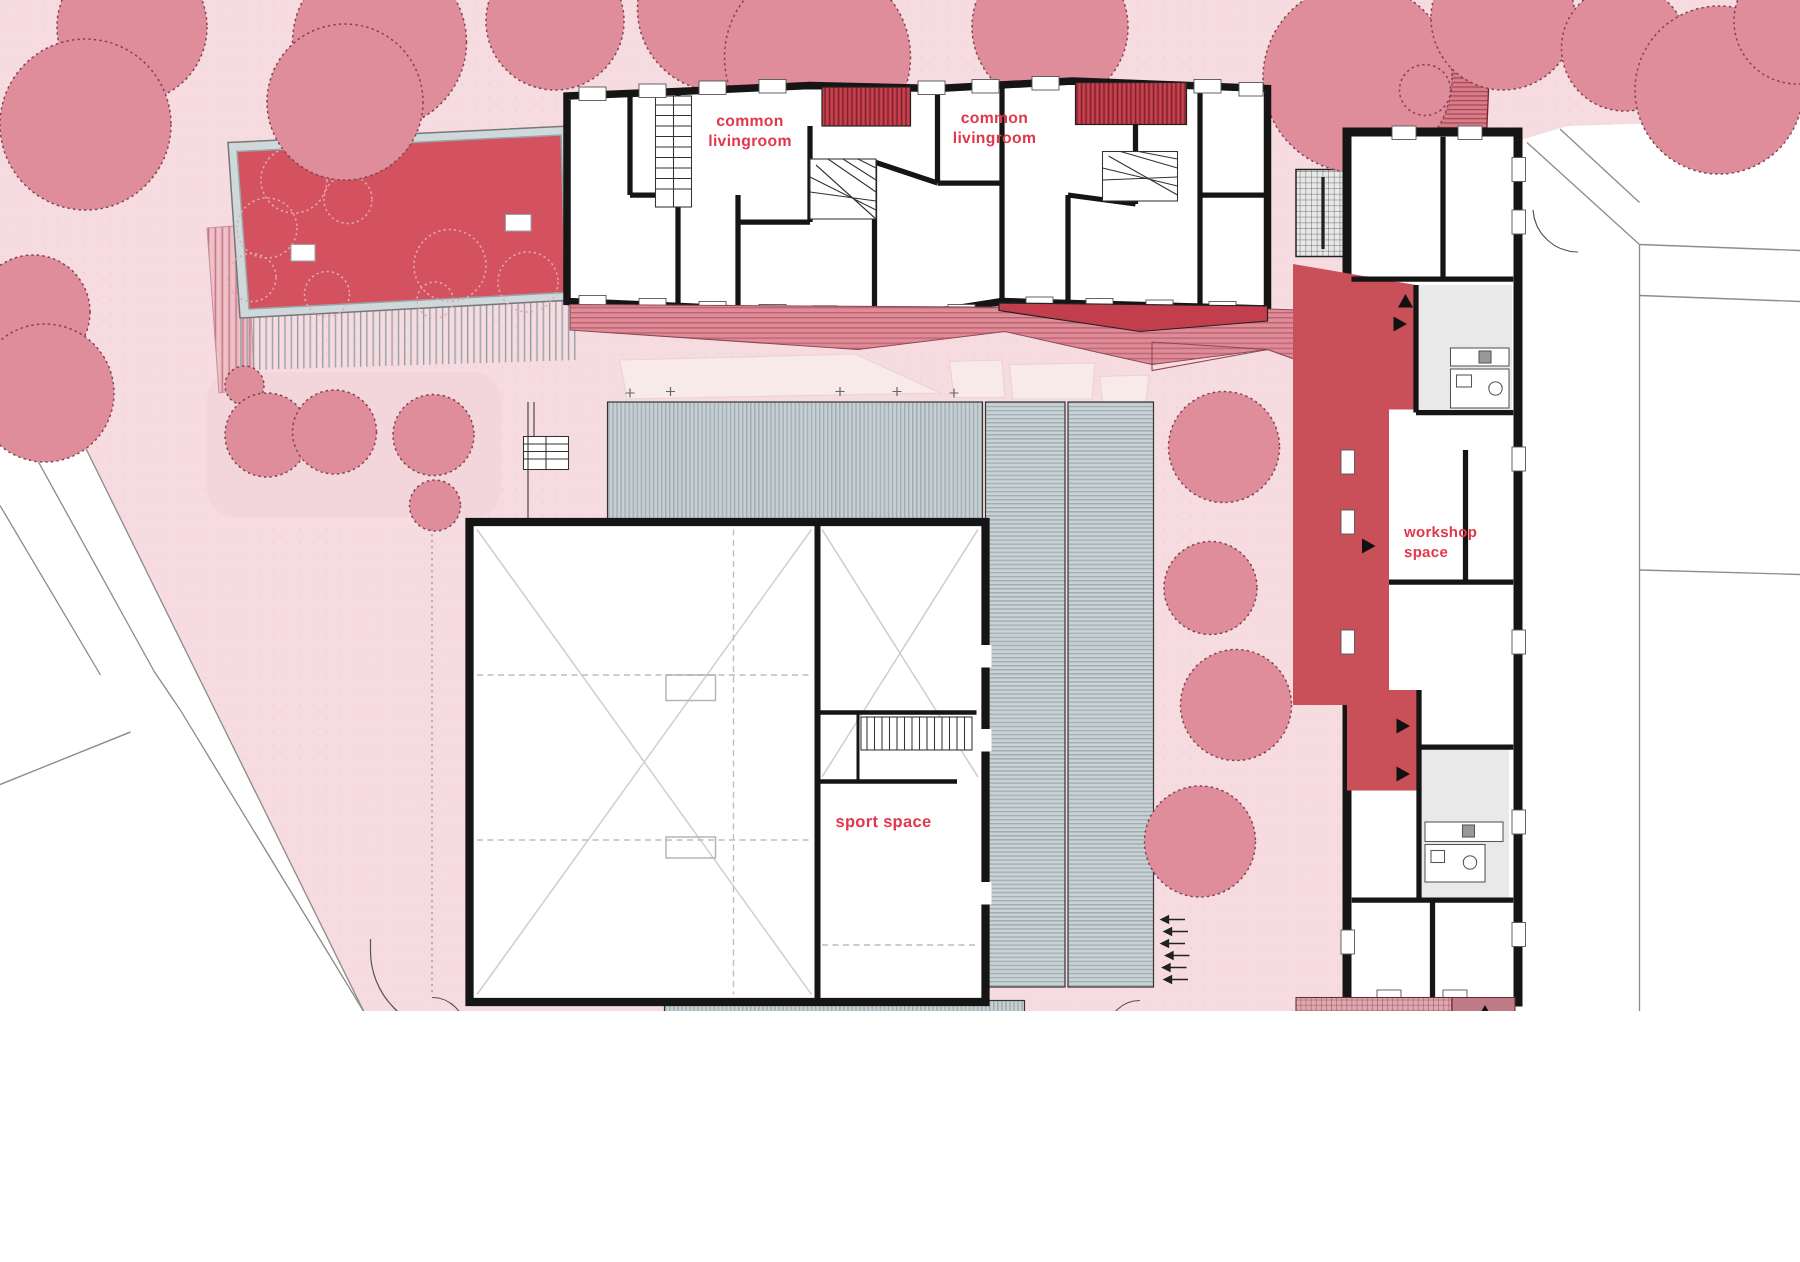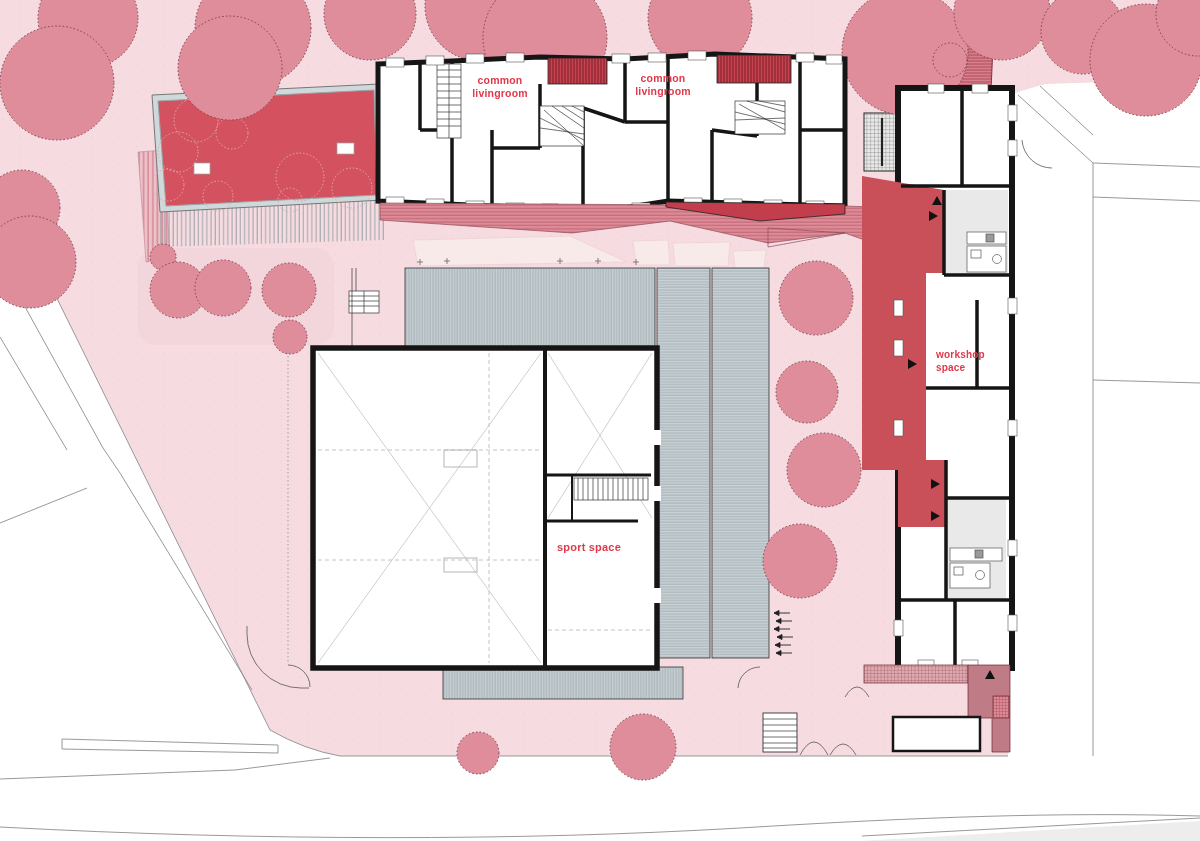--- a/index.html
+++ b/index.html
@@ -1,16 +1,16 @@
 <!DOCTYPE html>
 <html style="--bg: #f6dce1; --path_light: #f8eae8; --bed_light: #f3d6db; --tree_fill: #e08d9b; --tree_stroke: #7e4450; --outline: #8d8d8d; --black: #151515; --red_pool: #d4525f; --red_corridor: #c94f59; --red_dark_wedge: #c23e4d; --deck_gray: #cfd8da; --room_gray: #e9e9e9; --mauve: #bf7c87; --label_red: #e0394b; --road_gray: #ededed;"><head>
 <meta charset="utf-8">
 <style>
   html,body{margin:0;padding:0;background:#fff;}
-  #stage{position:relative;width:1200px;height:841px;overflow:hidden;
+  #stage{position:relative;width:1200px;height:674px;overflow:hidden;
          font-family:"Liberation Sans", sans-serif;}
   svg{display:block}
   text{font-family:"Liberation Sans", sans-serif;}
   .lbl{fill:var(--label_red);font-weight:bold;letter-spacing:.2px;}
   .fill-bg{fill:var(--bg);}
   .white{fill:#ffffff;}
   .outline{stroke:var(--outline);stroke-width:.9;fill:none;}
   .wallN{fill:#ffffff;stroke:var(--black);stroke-width:5;}
   .iwall{stroke:var(--black);stroke-width:3.5;}
   .thin{stroke:#555;stroke-width:.8;fill:none;}

